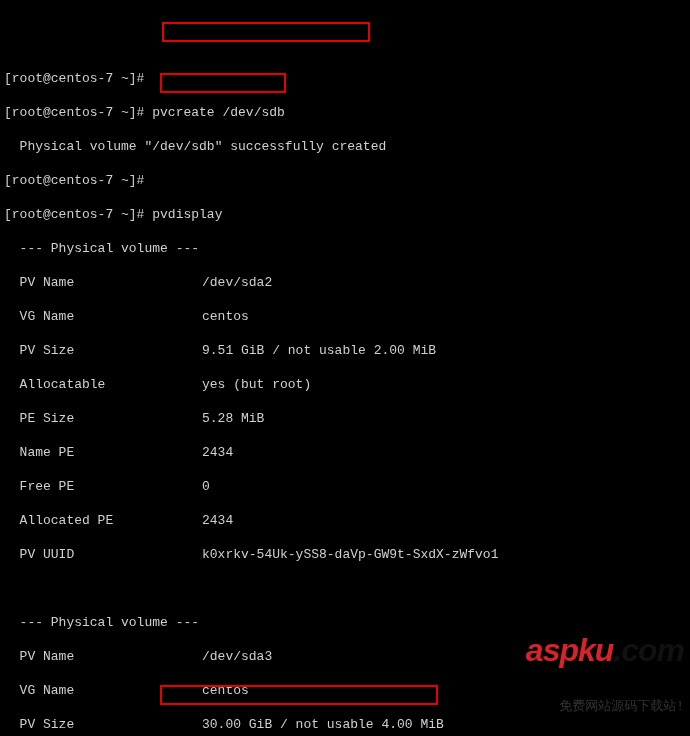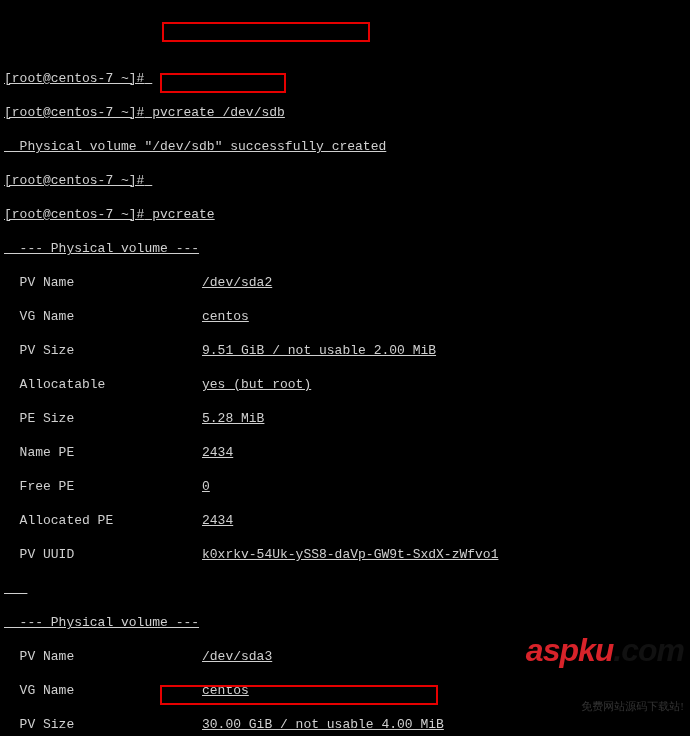--- a/index.html
+++ b/index.html
@@ -9,21 +9,21 @@
       font-family: "Courier New", monospace;
       font-size: 13px;
       line-height: 17px;
       width: 690px;
       height: 736px;
       padding: 2px 4px;
       position: relative;
       overflow: hidden;
       white-space: pre;
     }
-    .line { display: block; text-decoration: underline; }
+    .line { display: block; }
     .highlight-box {
       position: absolute;
       border: 2px solid #e60000;
       pointer-events: none;
     }
     .box1 { top: 22px; left: 162px; width: 208px; height: 20px; }
     .box2 { top: 73px; left: 160px; width: 126px; height: 20px; }
     .box3 { top: 685px; left: 160px; width: 278px; height: 20px; }
     .watermark {
       position: absolute;
@@ -36,40 +36,40 @@
       font-family: "Arial Black", Arial, sans-serif;
       font-style: italic;
       font-weight: 900;
       font-size: 32px;
       letter-spacing: -1px;
       color: #d8232a;
       line-height: 1;
     }
     .wm-logo .blk { color: #111; }
     .wm-sub {
-      font-family: Liberation Serif, serif;
-      font-size: 11px;
+      font-family: Liberation Mono, monospace;
+      font-size: 13px;
       color: #333;
       font-style: normal;
       letter-spacing: 0;
       display: block;
       margin-top: -2px;
     }
     .lbl { display: inline-block; width: 198px; }
   </style>
 </head>
 <body>
 
 
 
 <span class="line"><span>[root@centos-7 ~]#</span><span> </span></span>
 <span class="line"><span>[root@centos-7 ~]#</span><span> pvcreate /dev/sdb</span></span>
 <span class="line">  Physical volume "/dev/sdb" successfully created</span>
 <span class="line"><span>[root@centos-7 ~]#</span><span> </span></span>
-<span class="line"><span>[root@centos-7 ~]#</span><span> pvcreate</span></span>
+<span class="line"><span>[root@centos-7 ~]#</span><span> pvdisplay</span></span>
 <span class="line">  --- Physical volume ---</span>
 <span class="line"><span class="lbl">  PV Name</span><span>/dev/sda2</span></span>
 <span class="line"><span class="lbl">  VG Name</span><span>centos</span></span>
 <span class="line"><span class="lbl">  PV Size</span><span>9.51 GiB / not usable 2.00 MiB</span></span>
 <span class="line"><span class="lbl">  Allocatable</span><span>yes (but root)</span></span>
 <span class="line"><span class="lbl">  PE Size</span><span>5.28 MiB</span></span>
 <span class="line"><span class="lbl">  Name PE</span><span>2434</span></span>
 <span class="line"><span class="lbl">  Free PE</span><span>0</span></span>
 <span class="line"><span class="lbl">  Allocated PE</span><span>2434</span></span>
 <span class="line"><span class="lbl">  PV UUID</span><span>k0xrkv-54Uk-ySS8-daVp-GW9t-SxdX-zWfvo1</span></span>

